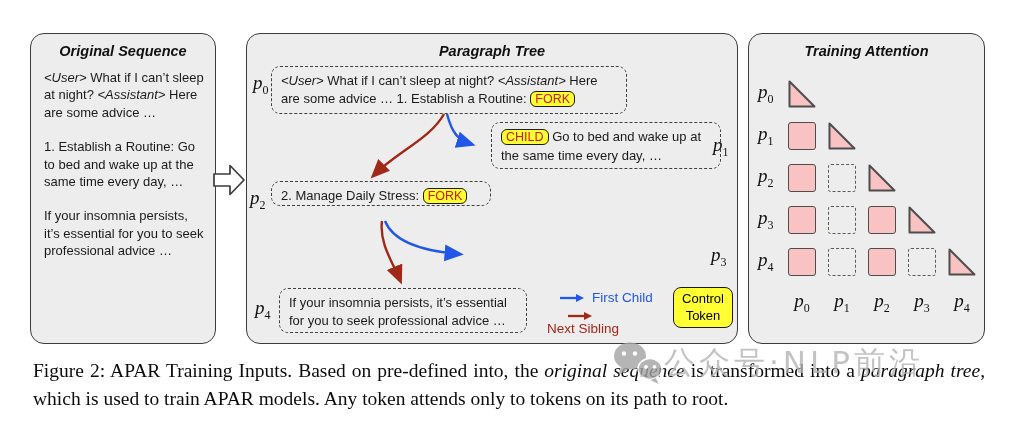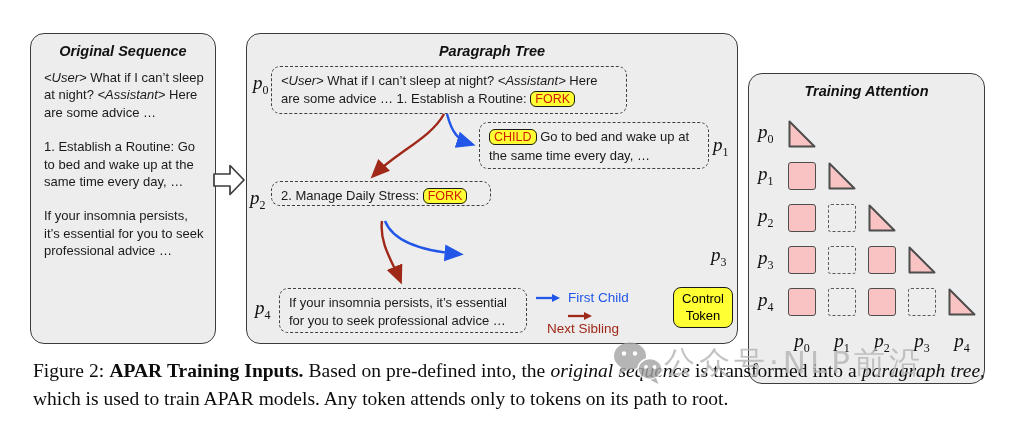--- a/index.html
+++ b/index.html
@@ -1,38 +1,38 @@
 <!DOCTYPE html>
 <html style="--token-bg: #ffff33; --token-text: #cf1c00; --token-border: #1a1a1a; --blue: #2156e8; --red: #a02818; --pink: #f9c3c3; --panel-bg: #ededed;"><head>
 <meta charset="utf-8">
 <style>
   html,body{margin:0;padding:0;background:#ffffff;width:1013px;height:428px;overflow:hidden;
     font-family:"Liberation Sans",sans-serif;position:relative;}
   .panel{position:absolute;top:33px;background:var(--panel-bg,#ededed);border:1.6px solid #3c3c3c;
     border-radius:14px;box-sizing:border-box;}
   #panel-orig{left:30px;width:186px;height:311px;}
   #panel-tree{left:246px;width:492px;height:311px;}
-  #panel-att{left:748px;width:237px;height:311px;margin-top:40px;}
+  #panel-att{left:748px;width:237px;height:311px;}
   .panel-title{font-weight:bold;font-style:italic;font-size:14.5px;color:#111;text-align:center;margin-top:9px;}
   
   #orig-paras{padding:10px 11px 0 13px;font-size:13px;line-height:1.34;color:#1a1a1a;}
   .opara{margin:0 0 17px 0;}
   
   .tnode{position:absolute;border:1.6px dashed #3f3f3f;border-radius:9px;box-sizing:border-box;
     padding:5px 9px;font-size:13px;line-height:1.4;color:#1a1a1a;background:transparent;z-index:2;}
   .token{background:var(--token-bg,#ffff33);color:var(--token-text,#cf1c00);
     border:1.6px solid var(--token-border,#1a1a1a);border-radius:6px;padding:0 4px;
     font-size:12.5px;white-space:nowrap;text-align:right;}
   .plabel{position:absolute;font-family:"Liberation Serif",serif;font-size:19px;color:#111;z-index:2;}
   .plabel i{font-style:italic;}
   .plabel sub{font-size:12px;font-style:normal;}
   #tree-arrows{position:absolute;left:0;top:0;z-index:3;pointer-events:none;}
   
   .legend-row{position:absolute;display:flex;align-items:center;z-index:2;font-size:13.5px;}
-  #legend-first{left:288px;top:256px;color:var(--blue,#2156e8);align-items:center;}
+  #legend-first{left:312px;top:256px;color:var(--blue,#2156e8);align-items:center;}
   #legend-next{left:300px;top:277px;color:var(--red,#a02818);flex-direction:column;}
   .legend-row svg{margin-right:7px;}
   #control-token{position:absolute;left:409px;top:253px;width:58px;height:39px;
     background:var(--token-bg,#ffff33);border:1.9px solid #1a1a1a;border-radius:8px;
     display:flex;flex-direction:column;justify-content:center;align-items:center;
     font-size:13px;line-height:1.25;color:#000;z-index:2;margin-left:17px;}
   
   #att-grid{position:absolute;left:9px;top:46px;}
   .att-row{display:flex;align-items:center;height:28px;margin-bottom:14px;}
   .att-label{width:30px;font-family:"Liberation Serif",serif;font-size:19px;color:#111;}
@@ -44,21 +44,21 @@
   #att-cols{display:flex;margin-top:2px;}
   #att-cols .spacer{width:30px;}
   #att-cols .att-col-label{width:28px;margin-right:12px;text-align:center;
     font-family:"Liberation Serif",serif;font-size:19px;color:#111;}
   #att-cols .att-col-label i{font-style:italic;} #att-cols .att-col-label sub{font-size:12px;}
   
   #block-arrow{position:absolute;left:213px;top:164px;z-index:1;}
   
   #caption{position:absolute;left:33px;top:357px;width:952px;font-family:"Liberation Serif",serif;
     font-size:19.5px;line-height:1.42;color:#0c0c0c;text-align:justify;z-index:3;margin:0;}
-  #caption i{font-style:italic;} #caption strong{font-weight:bold;}
+  #caption i{font-style:italic;} #caption strong{font-weight:normal;}
   
   #watermark{position:absolute;left:612px;top:340px;display:flex;align-items:center;z-index:4;opacity:.8;}
   #watermark-text{font-size:31px;letter-spacing:4px;color:#b5b5b5;font-family:"DejaVu Sans",sans-serif;
     white-space:nowrap;}
 </style>
 </head>
 <body>
 
 <div class="panel" id="panel-orig">
   <div class="panel-title">Original Sequence</div>
@@ -78,21 +78,21 @@
 <div class="panel" id="panel-tree">
   <div class="panel-title">Paragraph Tree</div>
 
   <span class="plabel" style="left:6px;top:38px"><i>p</i><sub>0</sub></span>
   <span class="plabel" style="left:466px;top:100px"><i>p</i><sub>1</sub></span>
   <span class="plabel" style="left:3px;top:153px"><i>p</i><sub>2</sub></span>
   <span class="plabel" style="left:464px;top:210px"><i>p</i><sub>3</sub></span>
   <span class="plabel" style="left:8px;top:263px"><i>p</i><sub>4</sub></span>
 
   <div class="tnode" style="left:24px;top:32px;width:356px;height:48px"><span class="tnode-text"><i>&lt;User&gt;</i><span> What if I can’t sleep at night? </span><i>&lt;Assistant&gt;</i><span> Here are some advice … 1. Establish a Routine: </span><span class="token">FORK</span></span></div>
-  <div class="tnode" style="left:232px;top:88px;width:230px;height:47px"><span class="tnode-text"><span class="token">CHILD</span><span> Go to bed and wake up at the same time every day, …</span></span></div>
+  <div class="tnode" style="left:244px;top:88px;width:230px;height:47px"><span class="tnode-text"><span class="token">CHILD</span><span> Go to bed and wake up at the same time every day, …</span></span></div>
   <div class="tnode" style="left:24px;top:147px;width:220px;height:25px"><span class="tnode-text"><span>2. Manage Daily Stress: </span><span class="token">FORK</span></span></div>
   <div class="tnode" style="left:32px;top:254px;width:248px;height:45px"><span class="tnode-text"><span>If your insomnia persists, it’s essential for you to seek professional advice …</span></span></div>
 
   <svg id="tree-arrows" width="492" height="311">
     <defs>
       <marker id="mblue" markerWidth="9" markerHeight="9" refX="6" refY="3.5" orient="auto">
         <path d="M0,0 L8,3.5 L0,7 z" fill="#2156e8"></path>
       </marker>
       <marker id="mred" markerWidth="9" markerHeight="9" refX="6" refY="3.5" orient="auto">
         <path d="M0,0 L8,3.5 L0,7 z" fill="#a02818"></path>

